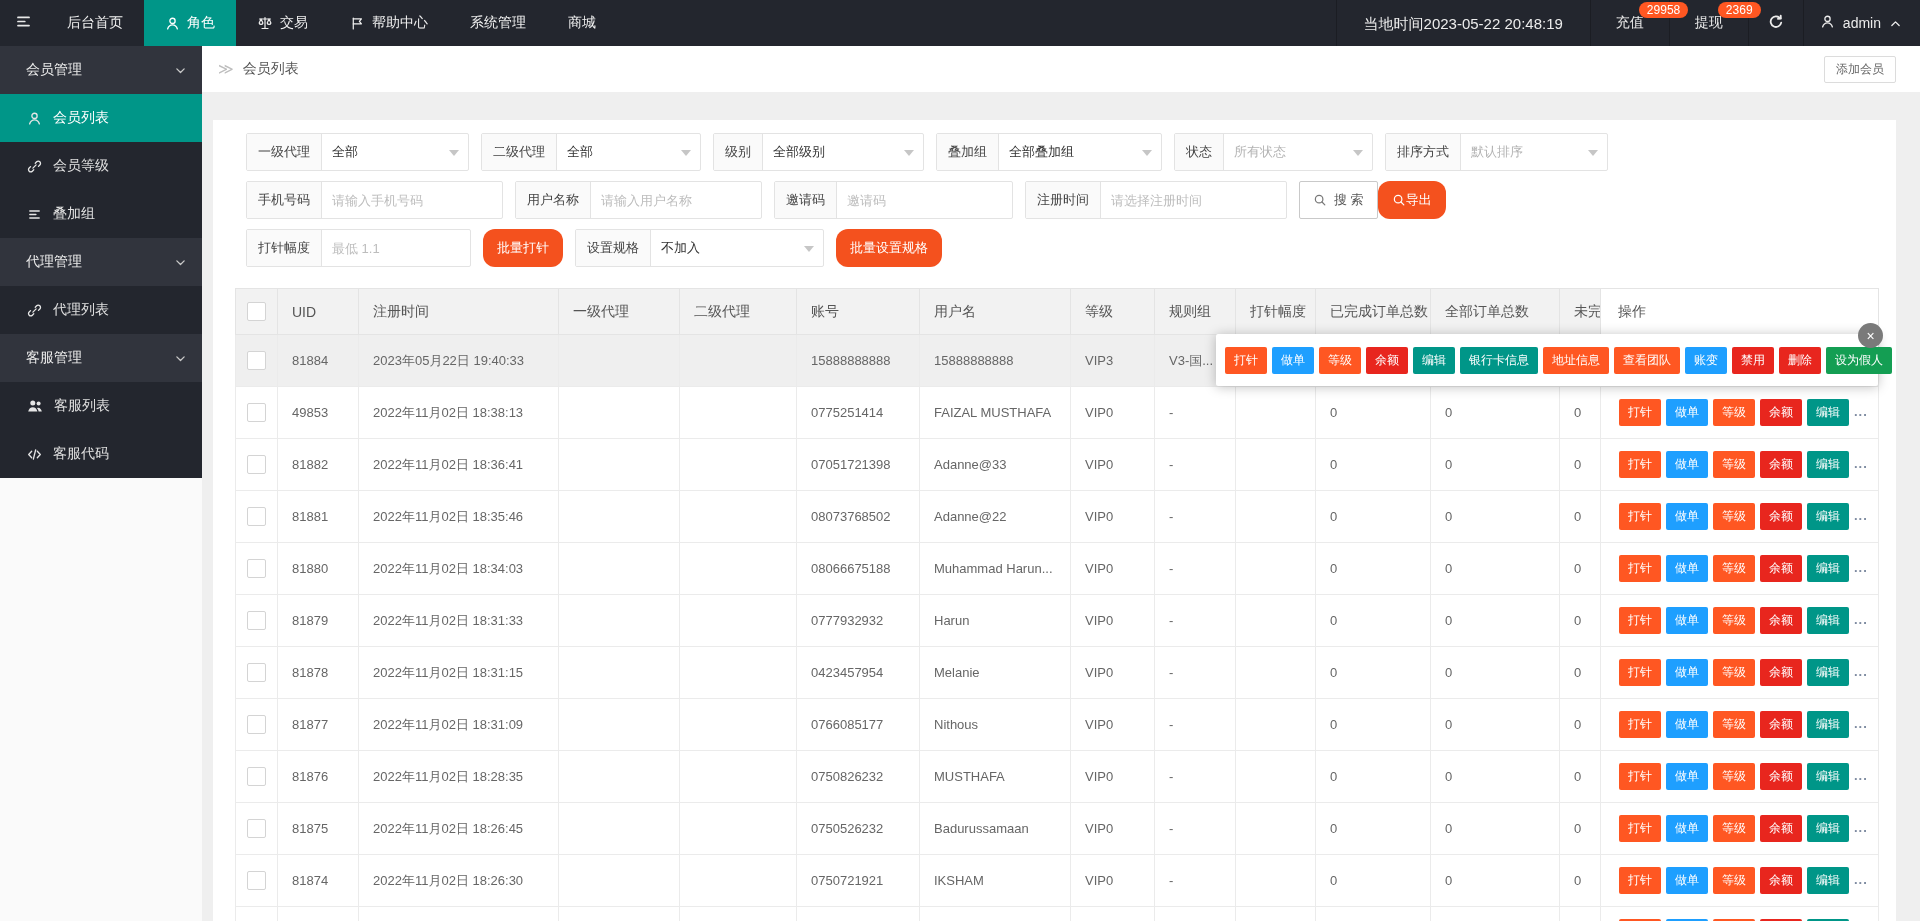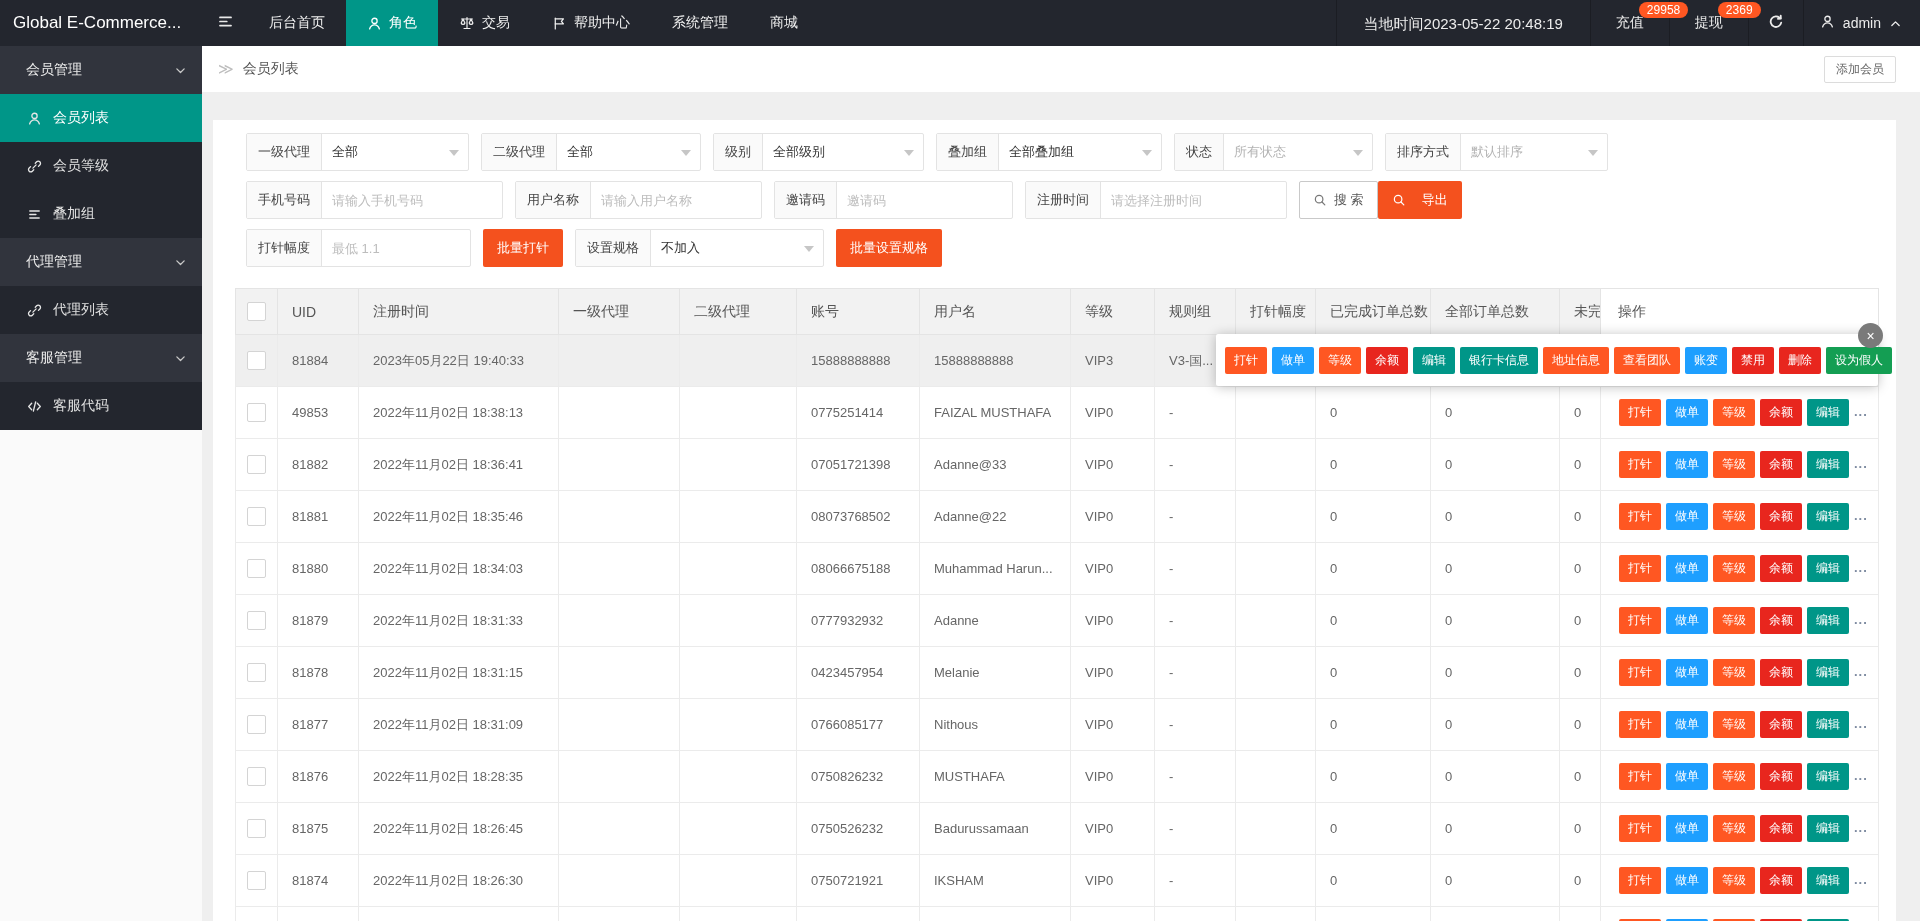--- a/index.html
+++ b/index.html
@@ -52,22 +52,22 @@
   .flabel{display:flex;align-items:center;padding:0 11px;background:#fafafa;border-right:1px solid #e3e3e3;
           font-size:13px;color:#444;white-space:nowrap;}
   .fselect{position:relative;display:flex;align-items:center;padding:0 30px 0 10px;font-size:13px;color:#333;
            cursor:pointer;box-sizing:border-box;}
   .fselect.muted span{color:#b3b3b3;}
   .caret{position:absolute;right:9px;top:16px;width:0;height:0;border:5px solid transparent;border-top:6px solid #c6c6c6;}
   .finput{border:0;outline:0;padding:0 10px;font-size:13px;color:#333;background:transparent;font-family:inherit;}
   .finput::placeholder{color:#bdbdbd;}
   .wbtn{display:flex;align-items:center;gap:7px;padding:0 13px;background:#fff;border:1px solid #c9c9c9;
         border-radius:2px;font-size:13px;color:#555;cursor:pointer;font-family:inherit;}
-  .bbtn{display:flex;align-items:center;gap:16px;padding:0 14px;background:var(--btn-big-orange,#f4511e);border:0;
-        border-radius:2px;font-size:13px;color:#fff;margin-right:12px;cursor:pointer;font-family:inherit;}
+  .bbtn{display:flex;align-items:center;gap:0;padding:0 14px;background:var(--btn-big-orange,#f4511e);border:0;
+        border-radius:12px;font-size:13px;color:#fff;margin-right:12px;cursor:pointer;font-family:inherit;}
   
   .table-wrap{position:relative;width:1643px;margin-top:21px;}
   table{border-collapse:collapse;table-layout:fixed;width:1643px;font-size:13px;color:#666;}
   th{background:#f2f2f2;height:46px;font-weight:normal;font-size:14px;color:#555;text-align:left;
      padding:0 0 0 14px;border:1px solid #e4e4e4;white-space:nowrap;overflow:hidden;box-sizing:border-box;}
   td{height:52px;padding:0 0 0 14px;border:1px solid #ebebeb;white-space:nowrap;overflow:hidden;
      background:#fff;box-sizing:border-box;}
   tr.hl td{background:#efefef;}
   th.col-select,td.col-select{padding:0;text-align:center;}
   th.col-actions{background:#fff;padding-left:17px;}
@@ -86,21 +86,20 @@
   .tip{position:absolute;left:981px;top:46px;width:662px;height:52px;background:#fff;border-radius:2px;
        box-shadow:0 1px 12px rgba(0,0,0,.25);display:flex;align-items:center;padding-left:9px;z-index:6;box-sizing:border-box;}
   .tip .sbtn{margin-right:5px;}
   .tip-close{position:absolute;top:-11px;right:-5px;width:25px;height:25px;border-radius:50%;background:#7a7a7a;
              color:#fff;display:flex;align-items:center;justify-content:center;font-size:14px;cursor:pointer;z-index:7;}
 </style>
 </head>
 <body>
 
 <header class="header">
-  <div class="logo">Global E-Commerce...</div>
   <div class="nav-toggle">
     <span id="hamburger-slot"><svg viewBox="0 0 16 16" width="17" height="17" fill="currentColor">
           <rect x="2" y="3.4" width="12" height="1.6" rx=".8"></rect>
           <rect x="2" y="7.2" width="8" height="1.6" rx=".8"></rect>
           <rect x="2" y="11" width="12" height="1.6" rx=".8"></rect>
         </svg></span>
   </div>
   <div id="nav-items">
       <div class="nav-item">
         <span>后台首页</span>
@@ -234,20 +233,31 @@
         <div class="menu-group">
           <span>客服管理</span>
           <span class="chev">
             <svg viewBox="0 0 16 16" width="13" height="13" fill="none" stroke="currentColor" stroke-linecap="round" stroke-linejoin="round" stroke-width="1.6">
               <polyline points="3.5,6 8,10.5 12.5,6"></polyline>
             </svg>
           </span>
         </div>
         <div class="menu-item">
           <span class="mico">
+            <svg viewBox="0 0 16 16" width="16" height="16" fill="currentColor">
+              <circle cx="5.8" cy="5" r="2.5"></circle>
+              <path d="M1.2 13.6c.6-2.8 2.4-4.3 4.6-4.3s4 1.5 4.6 4.3z"></path>
+              <circle cx="11.6" cy="5.4" r="2"></circle>
+              <path d="M11.2 9.8c1.9.2 3.2 1.6 3.6 3.8h-3.2c-.2-1.6-.8-2.9-1.8-3.7z"></path>
+            </svg>
+          </span>
+          <span>客服列表</span>
+        </div>
+        <div class="menu-item">
+          <span class="mico">
             <svg viewBox="0 0 16 16" width="15" height="15" fill="none" stroke="currentColor" stroke-linecap="round" stroke-linejoin="round" stroke-width="1.4">
               <polyline points="5,4.5 1.8,8 5,11.5"></polyline>
               <polyline points="11,4.5 14.2,8 11,11.5"></polyline>
               <path d="M9.2 3.2L6.8 12.8"></path>
             </svg>
           </span>
           <span>客服代码</span>
         </div>
       </nav>
   </aside>
@@ -476,21 +486,21 @@
                 <td class="col-undone-orders">0</td>
                 <td class="col-actions"><span class="sbtn c-orange">打针</span><span class="sbtn c-blue">做单</span><span class="sbtn c-orange">等级</span><span class="sbtn c-red">余额</span><span class="sbtn c-teal">编辑</span><span class="more">...</span></td>
               </tr>
               <tr>
                 <td class="col-select"><span class="cbx"></span></td>
                 <td class="col-uid">81879</td>
                 <td class="col-reg-time">2022年11月02日 18:31:33</td>
                 <td class="col-agent1"></td>
                 <td class="col-agent2"></td>
                 <td class="col-account">0777932932</td>
-                <td class="col-username">Adanne</td>
+                <td class="col-username">Harun</td>
                 <td class="col-level">VIP0</td>
                 <td class="col-rule-group">-</td>
                 <td class="col-inject-range"></td>
                 <td class="col-done-orders">0</td>
                 <td class="col-total-orders">0</td>
                 <td class="col-undone-orders">0</td>
                 <td class="col-actions"><span class="sbtn c-orange">打针</span><span class="sbtn c-blue">做单</span><span class="sbtn c-orange">等级</span><span class="sbtn c-red">余额</span><span class="sbtn c-teal">编辑</span><span class="more">...</span></td>
               </tr>
               <tr>
                 <td class="col-select"><span class="cbx"></span></td>

